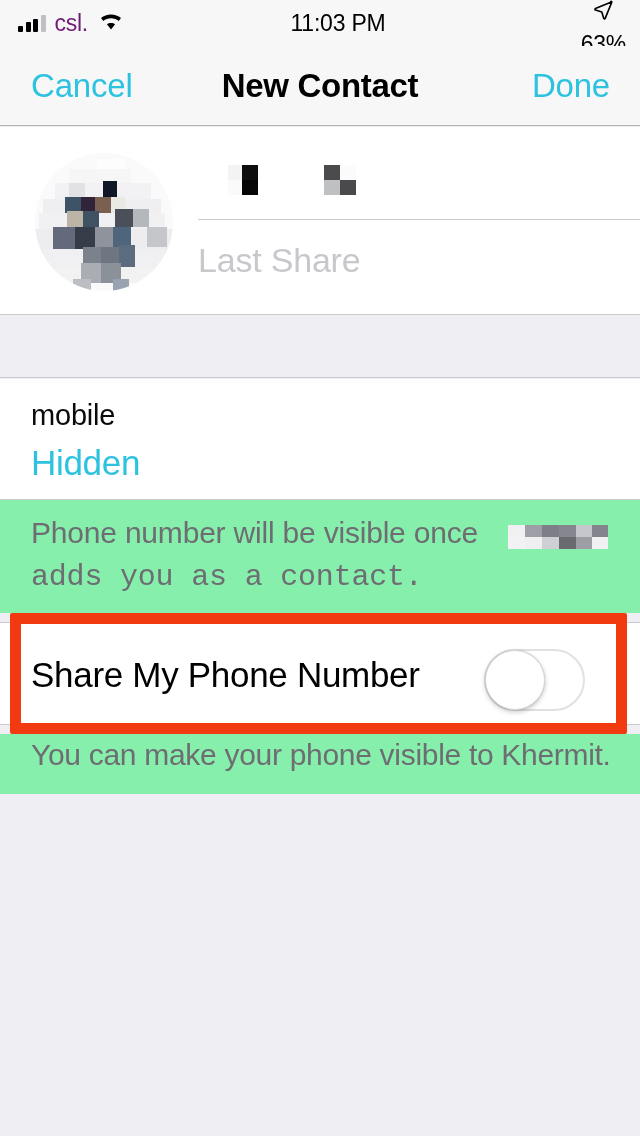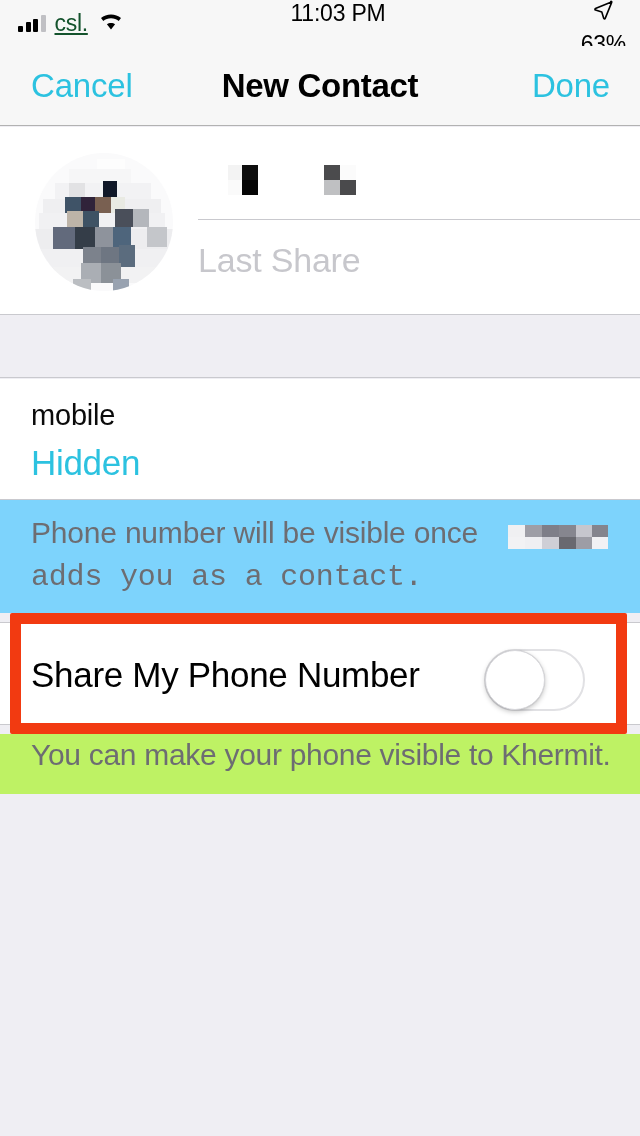--- a/index.html
+++ b/index.html
@@ -12,31 +12,31 @@
   }
   #screen { position:relative; width:640px; height:1136px; background:#EFEEF3; }
 
   
   .statusbar{
     position:absolute; top:0; left:0; width:640px; height:46px;
     background:#F7F7F7;
     display:flex; align-items:center;
   }
   .sb-left{ position:absolute; left:18px; top:0; height:46px; display:flex; align-items:center; gap:9px; }
-  .sb-center{ position:absolute; left:0; width:640px; top:0; height:46px; display:flex; justify-content:center;padding-left:36px; }
+  .sb-center{ position:absolute; left:0; width:640px; top:0; height:46px; display:flex; align-items:center; justify-content:center;padding-left:36px; }
   .sb-right{ position:absolute; right:14px; top:0; height:46px; display:flex; align-items:center; gap:7px;flex-direction:column; }
 
   .signal{ display:flex; align-items:flex-end; gap:2.5px; height:17px; }
   .signal i{ display:block; width:5px; background:#000; border-radius:1px; }
   .signal i:nth-child(1){ height:6px; }
   .signal i:nth-child(2){ height:9.5px; }
   .signal i:nth-child(3){ height:13px; }
   .signal i:nth-child(4){ height:16.5px; background:#C0C0C4; }
 
-  .carrier{ font-size:23px; color:#14532d; letter-spacing:-0.3px;text-decoration:underline; }
+  .carrier{ font-size:23px; color:#701a75; letter-spacing:-0.3px; }
   .clock{ font-size:23px; color:#000; font-weight:400; letter-spacing:-0.2px; }
   .pct{ font-size:23px; color:#000; letter-spacing:-0.3px; }
 
   .battery{ position:relative; width:36px; height:18px; border:2px solid #3A3A3C; border-radius:5px; }
   .battery::after{ content:""; position:absolute; right:-5px; top:5px; width:3px; height:8px;
                    background:#9b9b9e; border-radius:0 2px 2px 0; }
   .battery .fill{ position:absolute; left:1.5px; top:1.5px; bottom:1.5px; width:62%;
                   background:#36D659; border-radius:3px; }
   .bolt{ position:absolute; left:11px; top:1px; font-size:15px; line-height:16px; color:#2b2b2b; }
 
@@ -92,21 +92,21 @@
   .phonecard{
     position:absolute; top:379px; left:0; width:640px; height:121px;
     background:#FFFFFF; border-bottom:1px solid #C9C9CE;
   }
   .ph-label{ position:absolute; left:31px; top:20px; font-size:29px; color:#0B0B0B; letter-spacing:-0.2px; }
   .ph-value{ position:absolute; left:31px; top:64px; font-size:35px; color:#2CC2E0; letter-spacing:-0.3px; }
 
   
   .note1{
     position:absolute; top:500px; left:0; width:640px; height:113px;
-    background:#7dd3fc;
+    background:#86efac;
   }
   .note1 .line{ position:absolute; left:31px; font-size:30px; color:#6D6D72; letter-spacing:-0.2px; white-space:nowrap; }
   .note1 .l1{ top:16px; }
   .note1 .l2{ top:60px;font-family:Liberation Mono, monospace; }
 
   
   .sharewrap{ position:absolute; top:613px; left:0; width:640px; height:108px; }
   .share-band-bg{
     position:absolute; left:0; top:0; width:640px; height:121px; background:#EFEEF3;
   }
@@ -128,21 +128,21 @@
     background:#FFFFFF; border:1px solid #D8D8DC;
     box-shadow:0 2px 5px rgba(0,0,0,0.22), 0 0 1px rgba(0,0,0,0.18);
   }
   .highlight-box{
     position:absolute; left:10px; top:613px; width:617px; height:121px;
     border:11px solid #F23A11; border-radius:2px; pointer-events:none;
   }
 
   
   .note2{
-    position:absolute; top:734px; left:0; width:640px; height:60px; background:#bef264;
+    position:absolute; top:734px; left:0; width:640px; height:60px; background:#86efac;
   }
   .note2 .line{ position:absolute; left:31px; top:4px; font-size:30px; color:#6D6D72; letter-spacing:-0.3px; white-space:nowrap; }
 
   .filler{ position:absolute; top:794px; left:0; width:640px; height:342px; background:#EFEEF3; }
 </style>
 </head>
 <body>
 
 <div id="screen">
 

